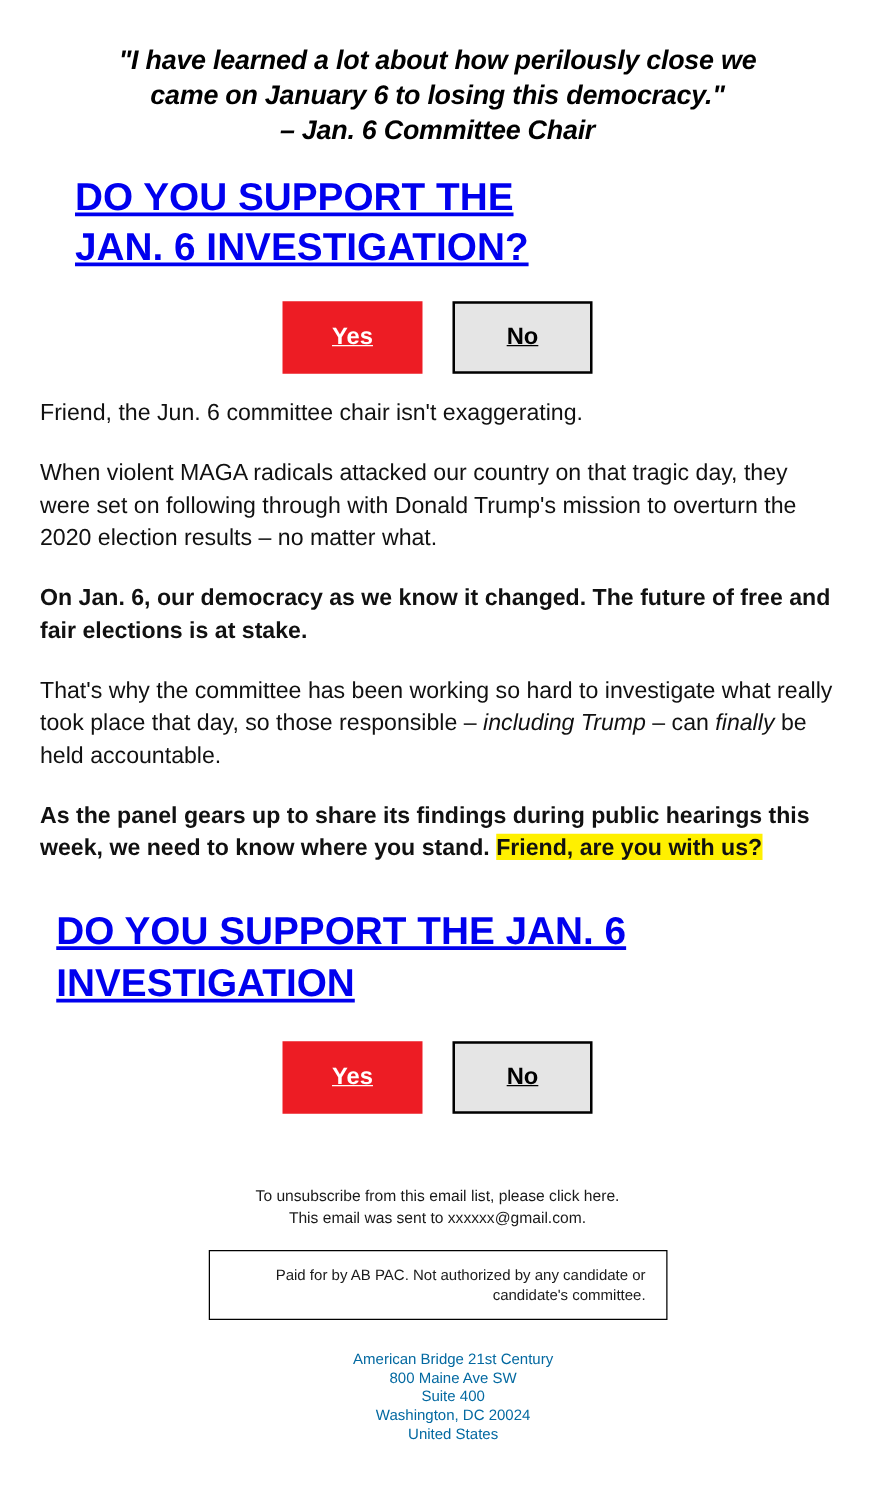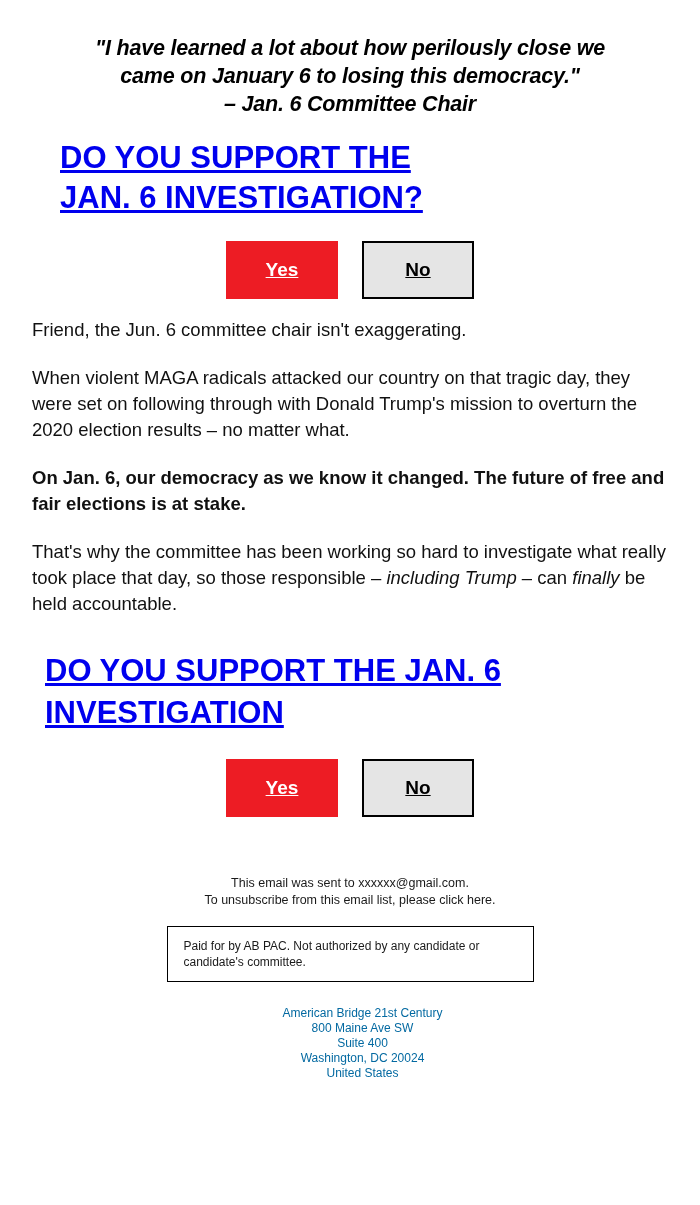--- a/index.html
+++ b/index.html
@@ -132,21 +132,21 @@
     padding: 0 20px;
   }
   .spacer-after-buttons { height: 58px; }
 
   .paid-box {
     width: 367px;
     margin: 17px auto 0 auto;
     border: 1px solid #000000;
     box-sizing: border-box;
     padding: 11px 16px;
-    text-align: left;
+    text-align: right;
     font-size: 12px;
     line-height: 16px;
     color: #1a1a1a;
   }
 
   .address {
     text-align: center;
     font-size: 12px;
     line-height: 15px;
     color: #0369a1;
@@ -173,35 +173,36 @@
   <div class="btn-row first">
     <a class="btn btn-yes" href="#">Yes</a><span class="btn-gap"></span><a class="btn btn-no" href="#">No</a>
   </div>
 
 
   <div class="body-copy">
     <p>Friend, the Jun. 6 committee chair isn't exaggerating.</p>
     <p>When violent MAGA radicals attacked our country on that tragic day, they were set on following through with Donald Trump's mission to overturn the 2020 election results – no matter what.</p>
     <p class="bold">On Jan. 6, our democracy as we know it changed. The future of free and fair elections is at stake.</p>
     <p><span>That's why the committee has been working so hard to investigate what really took place that day, so those responsible – </span><em>including Trump</em><span> – can </span><em>finally</em><span> be held accountable.</span></p>
+    <p class="bold"><span>As the panel gears up to share its findings during public hearings this week, we need to know where you stand. </span><span class="hl">Friend, are you with us?</span></p>
   </div>
 
   <div class="headline-wrap second">
     <a class="headline-link" href="#"><span>DO YOU SUPPORT THE JAN. 6</span><br><span>INVESTIGATION</span></a>
   </div>
 
   <div class="btn-row second">
     <a class="btn btn-yes" href="#">Yes</a><span class="btn-gap"></span><a class="btn btn-no" href="#">No</a>
   </div>
 
   <div class="spacer-after-buttons"></div>
 
   <div class="footer-note">
+    <div>To unsubscribe from this email list, please click here.</div>
     <div>This email was sent to xxxxxx@gmail.com.</div>
-    <div>To unsubscribe from this email list, please click here.</div>
   </div>
 
   <div class="paid-box">
     <span>Paid for by AB PAC. Not authorized by any candidate or candidate's committee.</span>
   </div>
 
   <div class="address">
     <div>American Bridge 21st Century</div>
     <div>800 Maine Ave SW</div>
     <div>Suite 400</div>

